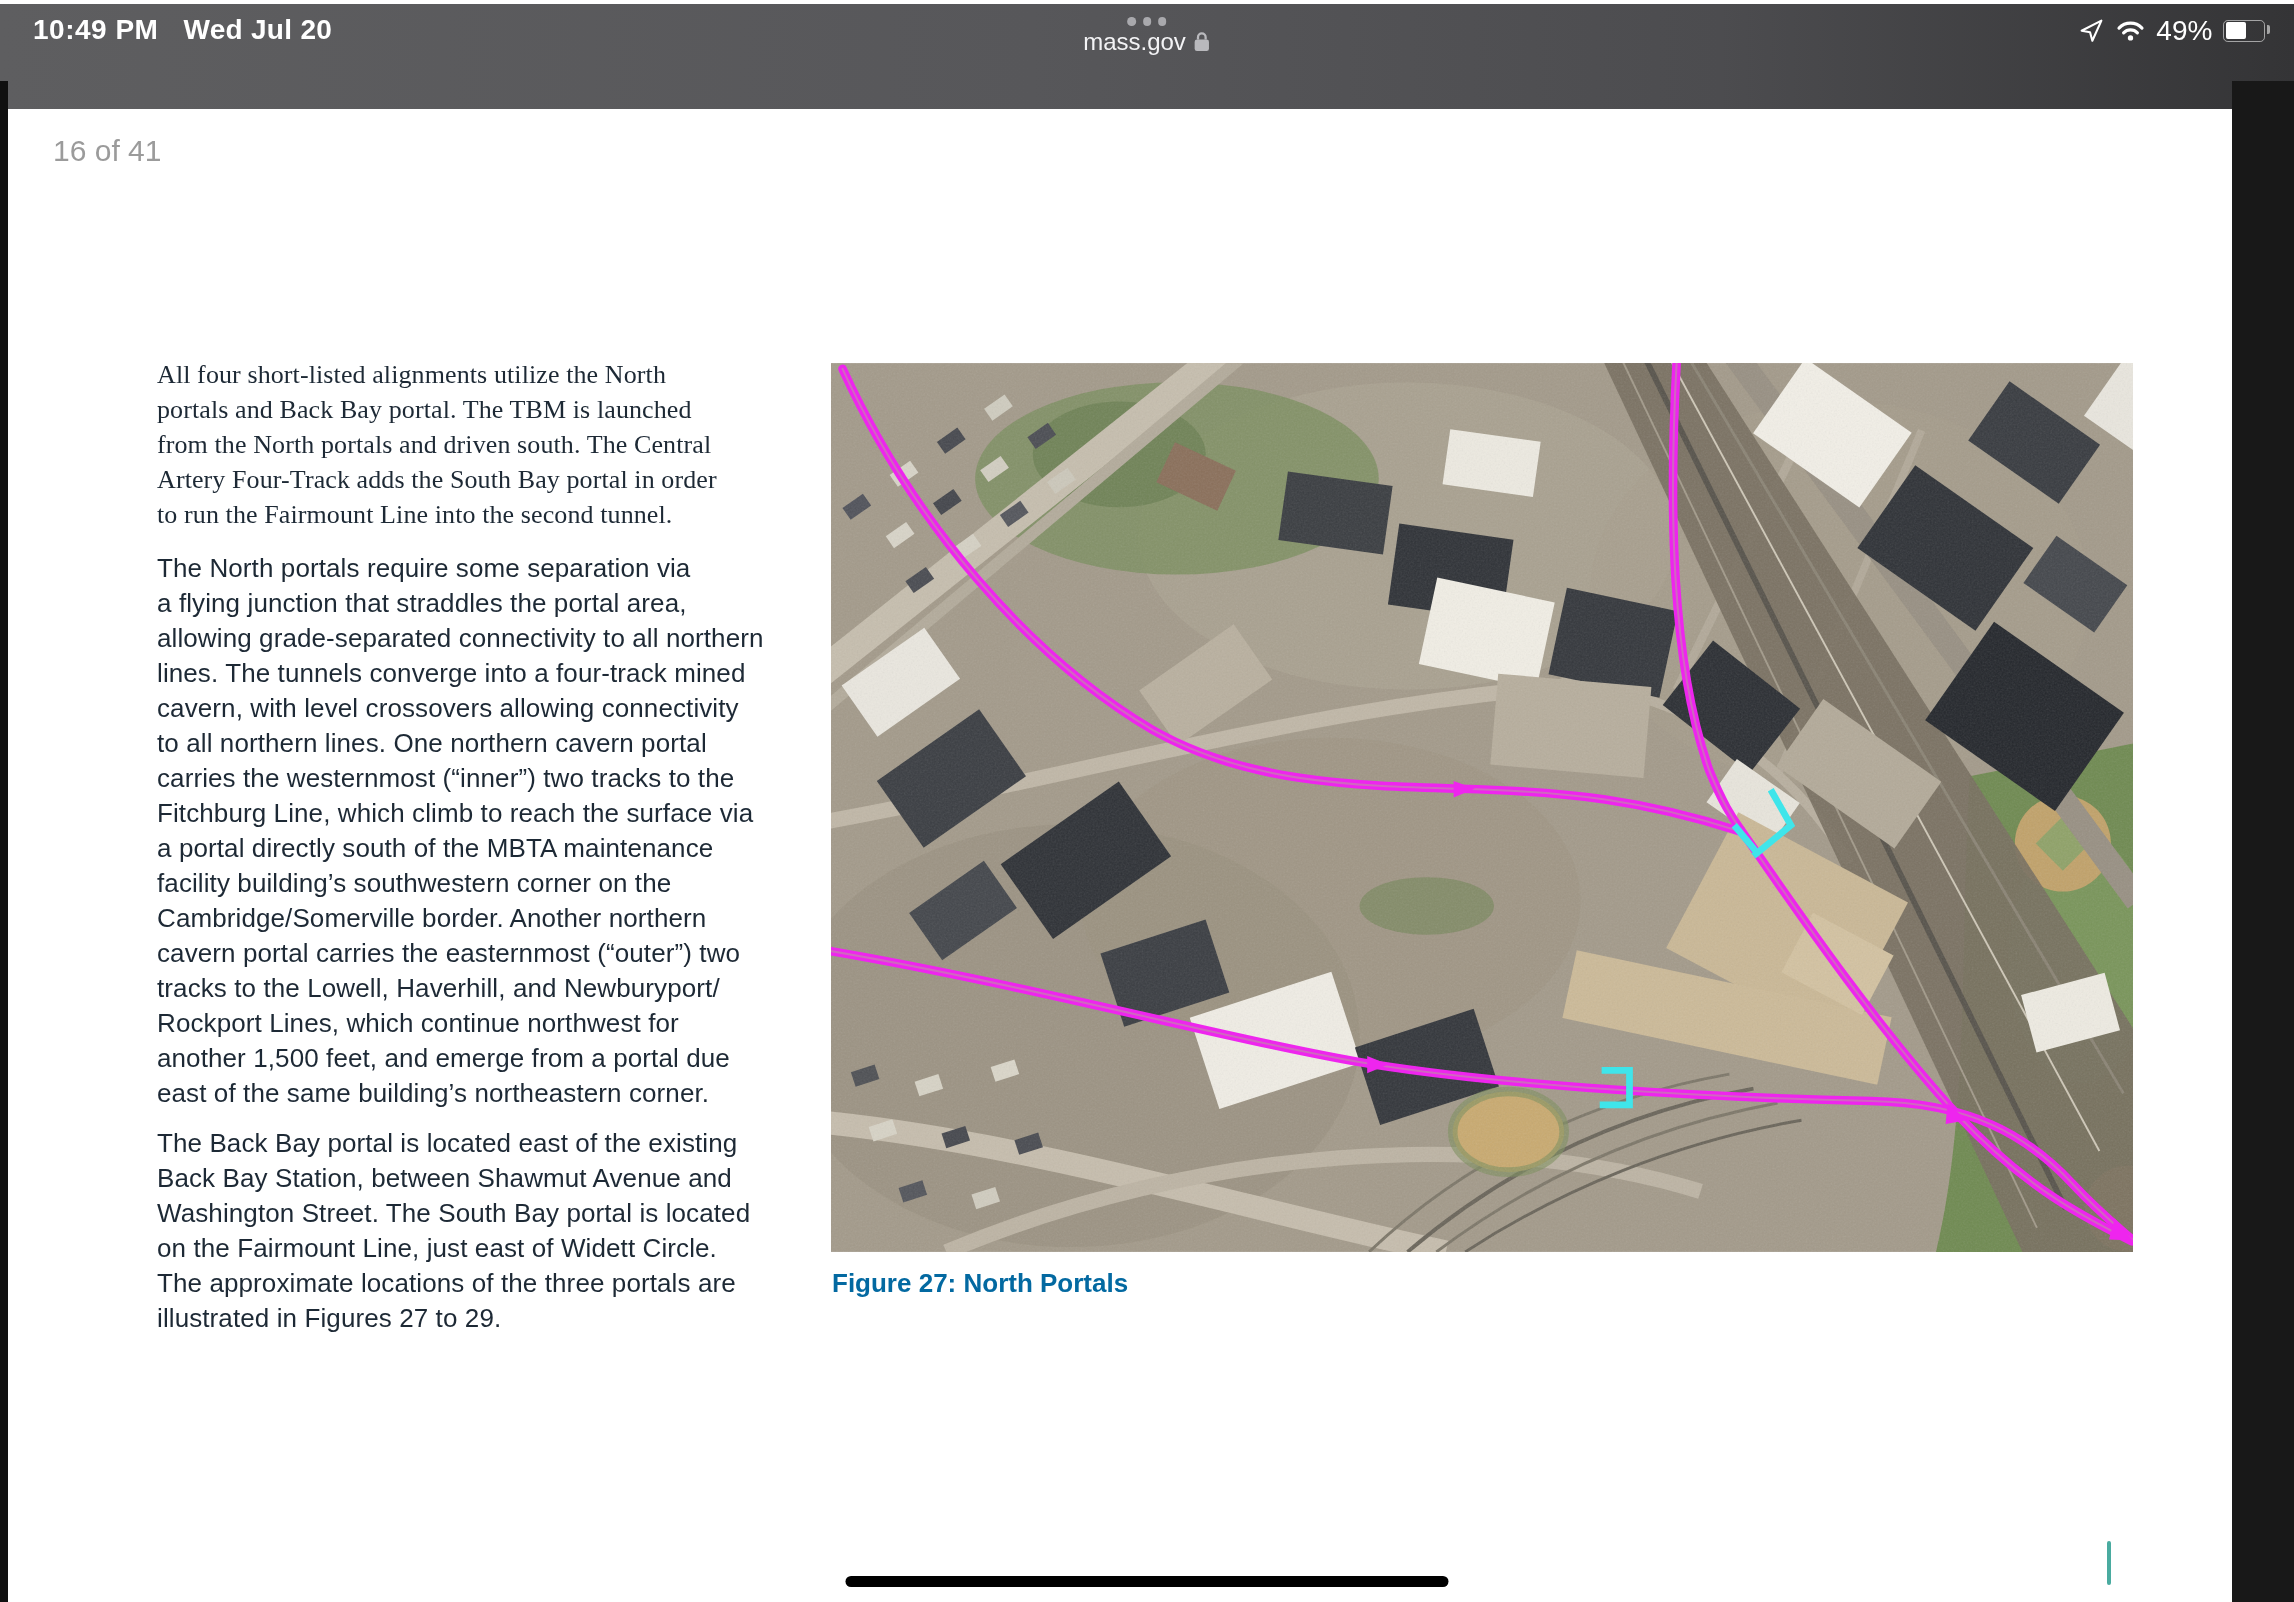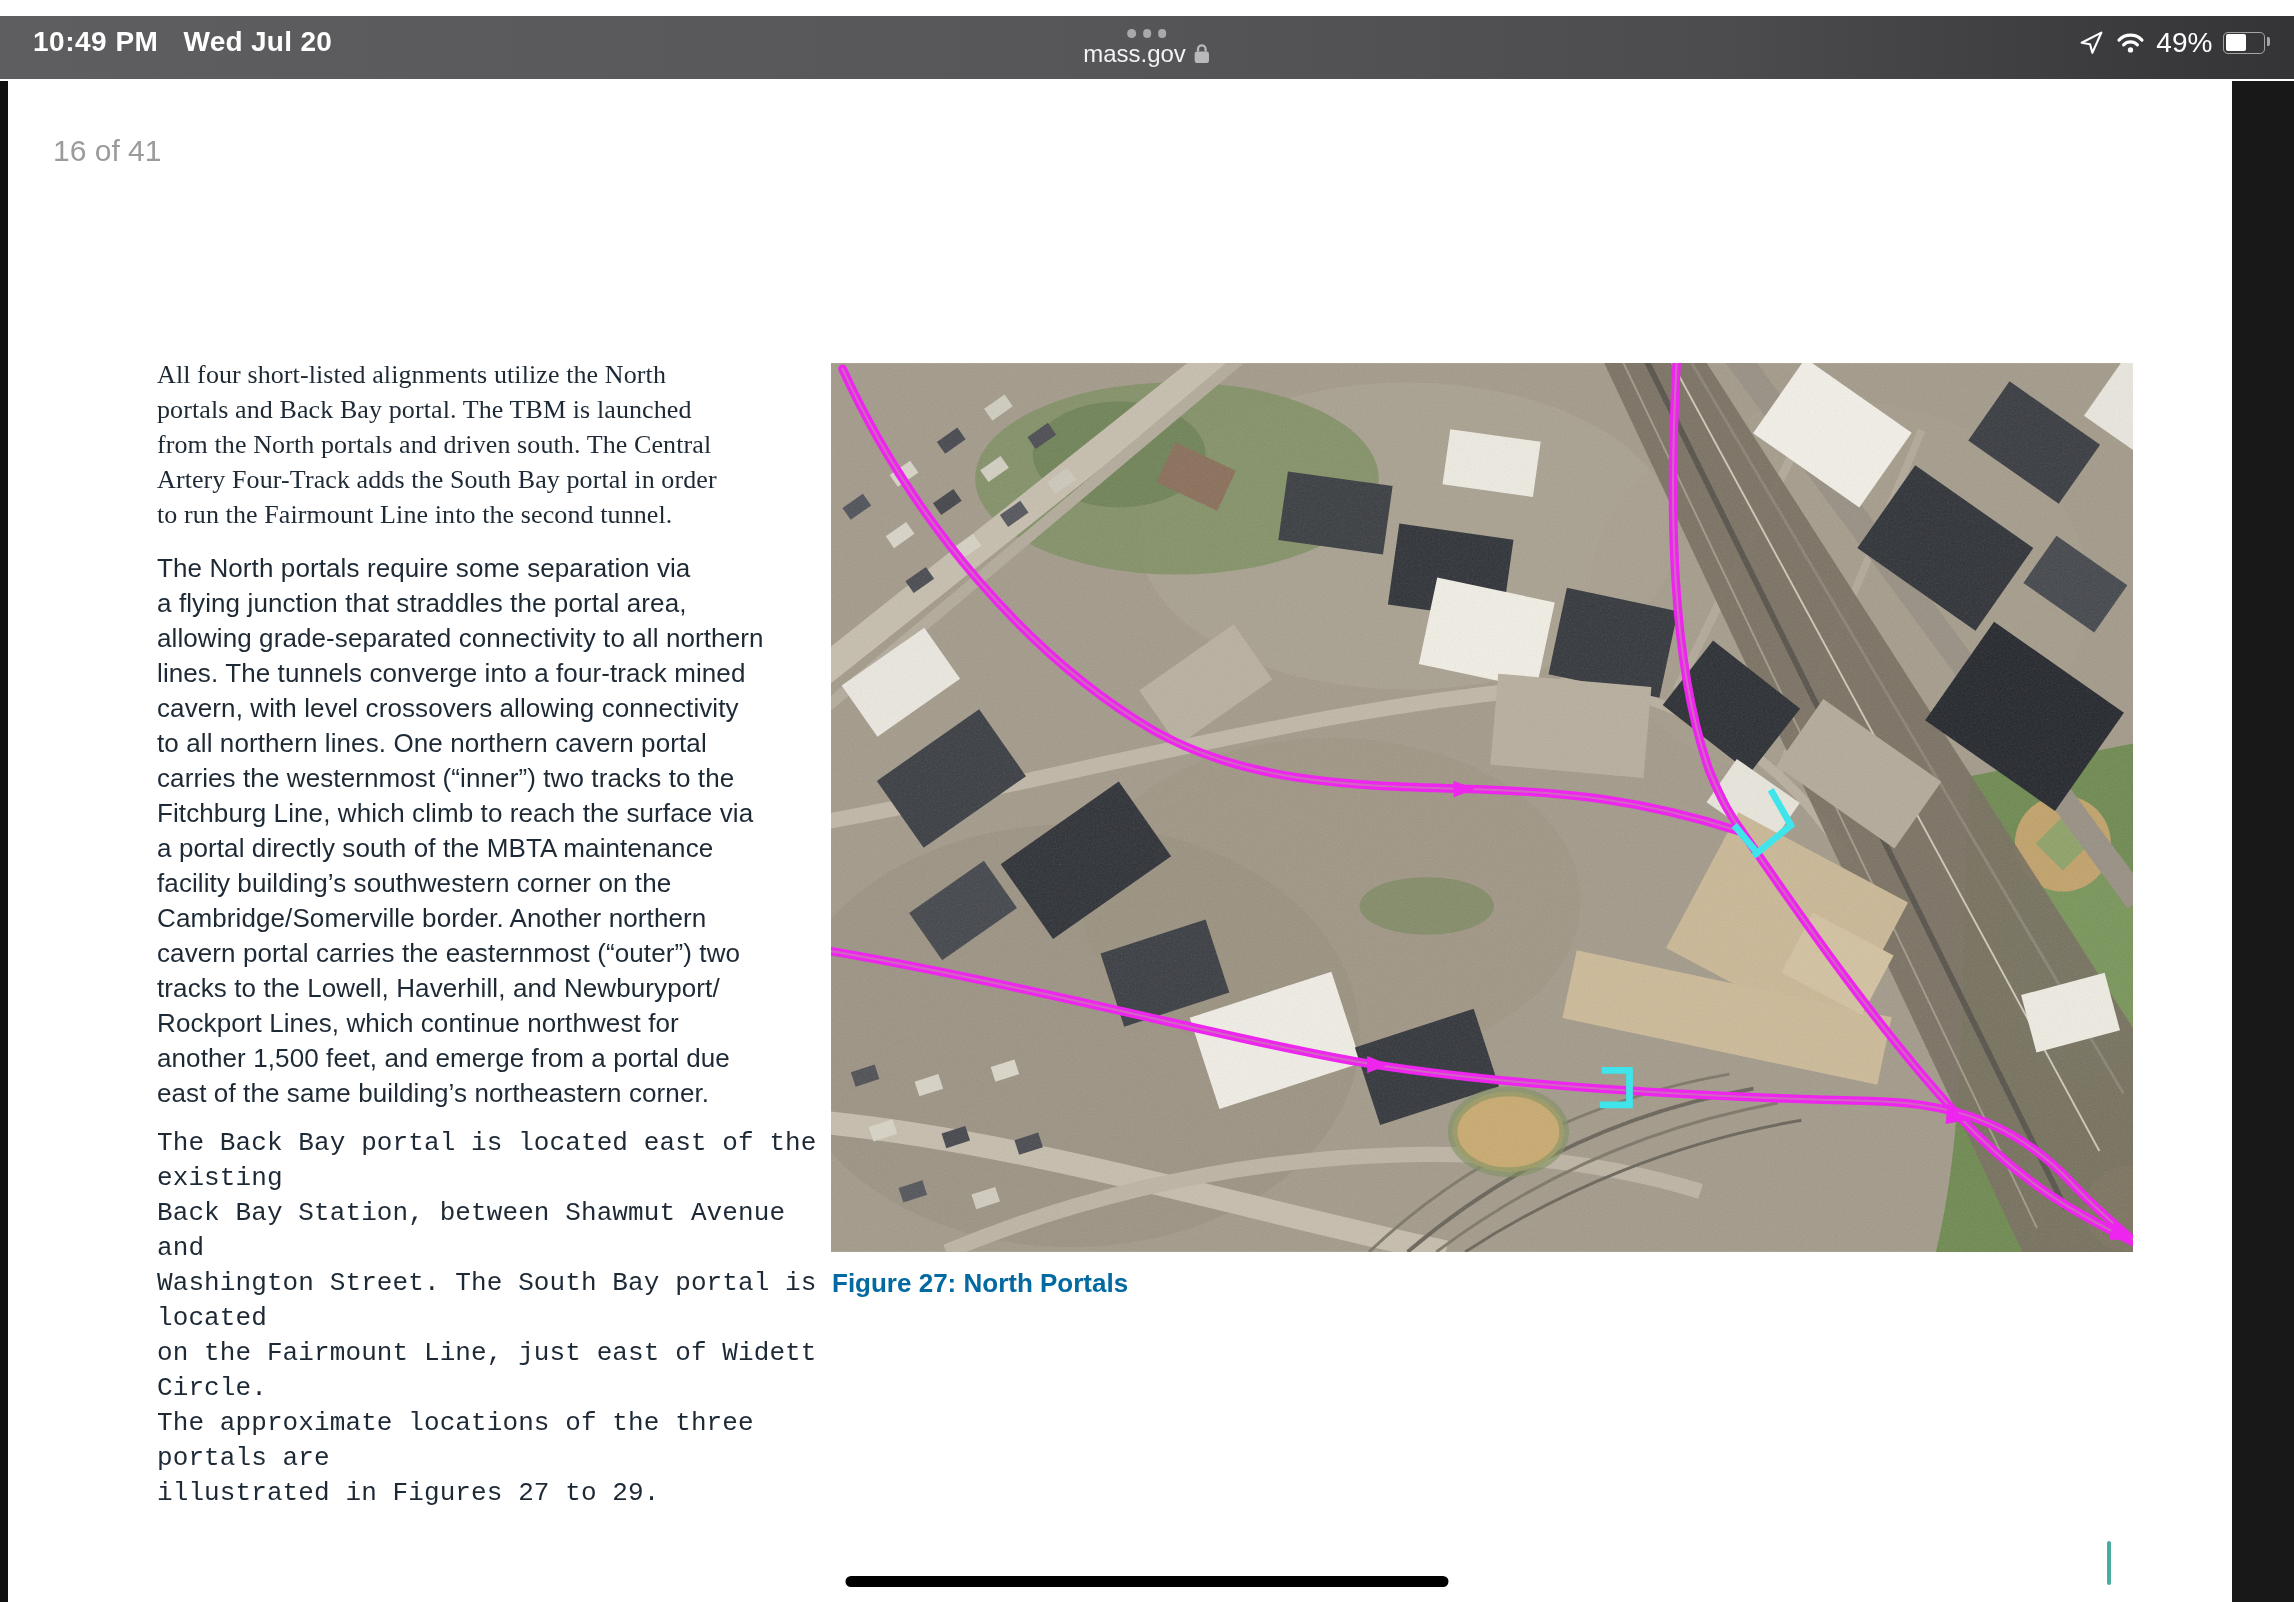--- a/index.html
+++ b/index.html
@@ -1,20 +1,20 @@
 <!DOCTYPE html>
 <html style="--accent-underline: #54b8a0; --alignment-line: #ee25ee; --portal-marker: #3fe5ea; --battery-level: 64%;"><head>
 <meta charset="utf-8">
 <style>
   html,body{margin:0;padding:0;background:#ffffff;}
   body{font-family:"Liberation Sans",sans-serif;-webkit-text-size-adjust:none;}
   #screen{position:relative;width:2294px;height:1602px;overflow:hidden;background:#ffffff;}
 
   
-  .status-bar{position:absolute;left:0;top:16px;width:2294px;height:63px;
+  .status-bar{position:absolute;left:0;top:4px;width:2294px;height:105px;
     background:linear-gradient(90deg,#5e5e60 0%,#57575a 45%,#4c4c4f 75%,#343436 100%);}
   .sb-left{position:absolute;left:33px;top:9.6px;display:flex;gap:25px;align-items:baseline;color:#ffffff;}
   .sb-time{font-size:28px;font-weight:700;letter-spacing:0.5px;}
   .sb-date{font-size:28px;font-weight:600;letter-spacing:0.3px;}
   .sb-center{position:absolute;left:50%;top:0;transform:translateX(-50%);text-align:center;}
   .sb-dots{margin-top:13.4px;display:flex;gap:6.7px;justify-content:center;}
   .sb-dots i{width:8.6px;height:8.6px;border-radius:50%;background:#a9a9ad;display:block;}
   .sb-site{margin-top:2px;display:flex;align-items:center;gap:7.7px;justify-content:center;
     color:#f3f3f5;font-size:24px;font-weight:500;}
   .sb-right{position:absolute;right:29px;top:10.6px;display:flex;align-items:center;gap:10.6px;color:#ffffff;}
@@ -29,21 +29,21 @@
   .strip-left{position:absolute;left:0;top:81px;width:7.7px;height:1522px;background:#101010;}
   .strip-right{position:absolute;left:2232px;top:81px;width:62px;height:1522px;background:#181818;}
 
   
   .page-indicator{position:absolute;left:53px;top:134px;font-size:30px;font-weight:500;color:#9b9b9b;}
   .section-heading{position:absolute;left:157px;top:281px;width:632px;margin:0;
     font-size:32px;font-weight:700;color:#141414;letter-spacing:0.2px;
     padding-bottom:14.4px;border-bottom:3.8px solid var(--accent-underline,#54b8a0);}
   .body-par{position:absolute;left:157px;width:663px;margin:0;white-space:pre-line;
     font-size:26px;line-height:35px;color:#1d2935;letter-spacing:0.1px;}
-  #par1{top:357px;font-family:Liberation Serif, serif;} #par2{top:551px;} #par3{top:1126px;font-family:Liberation Mono, monospace;}
+  #par1{top:357px;font-family:Liberation Serif, serif;} #par2{top:551px;} #par3{top:1126px;}
   .figure-caption{position:absolute;left:832px;top:1268px;font-size:26px;font-weight:700;color:#0369a1;}
 
   
   .figure-wrap{position:absolute;left:831px;top:363px;width:1302px;height:889px;}
   .mag{fill:none;stroke:var(--alignment-line,#ee25ee);stroke-width:9;stroke-linecap:round;}
   .mag-core{fill:none;stroke:#b3a893;stroke-width:2.2;opacity:.5;stroke-linecap:round;}
   .cyan{fill:none;stroke:var(--portal-marker,#3fe5ea);stroke-width:7;stroke-linecap:butt;stroke-linejoin:miter;}
   .mag-arrow{fill:var(--alignment-line,#ee25ee);}
 
   

